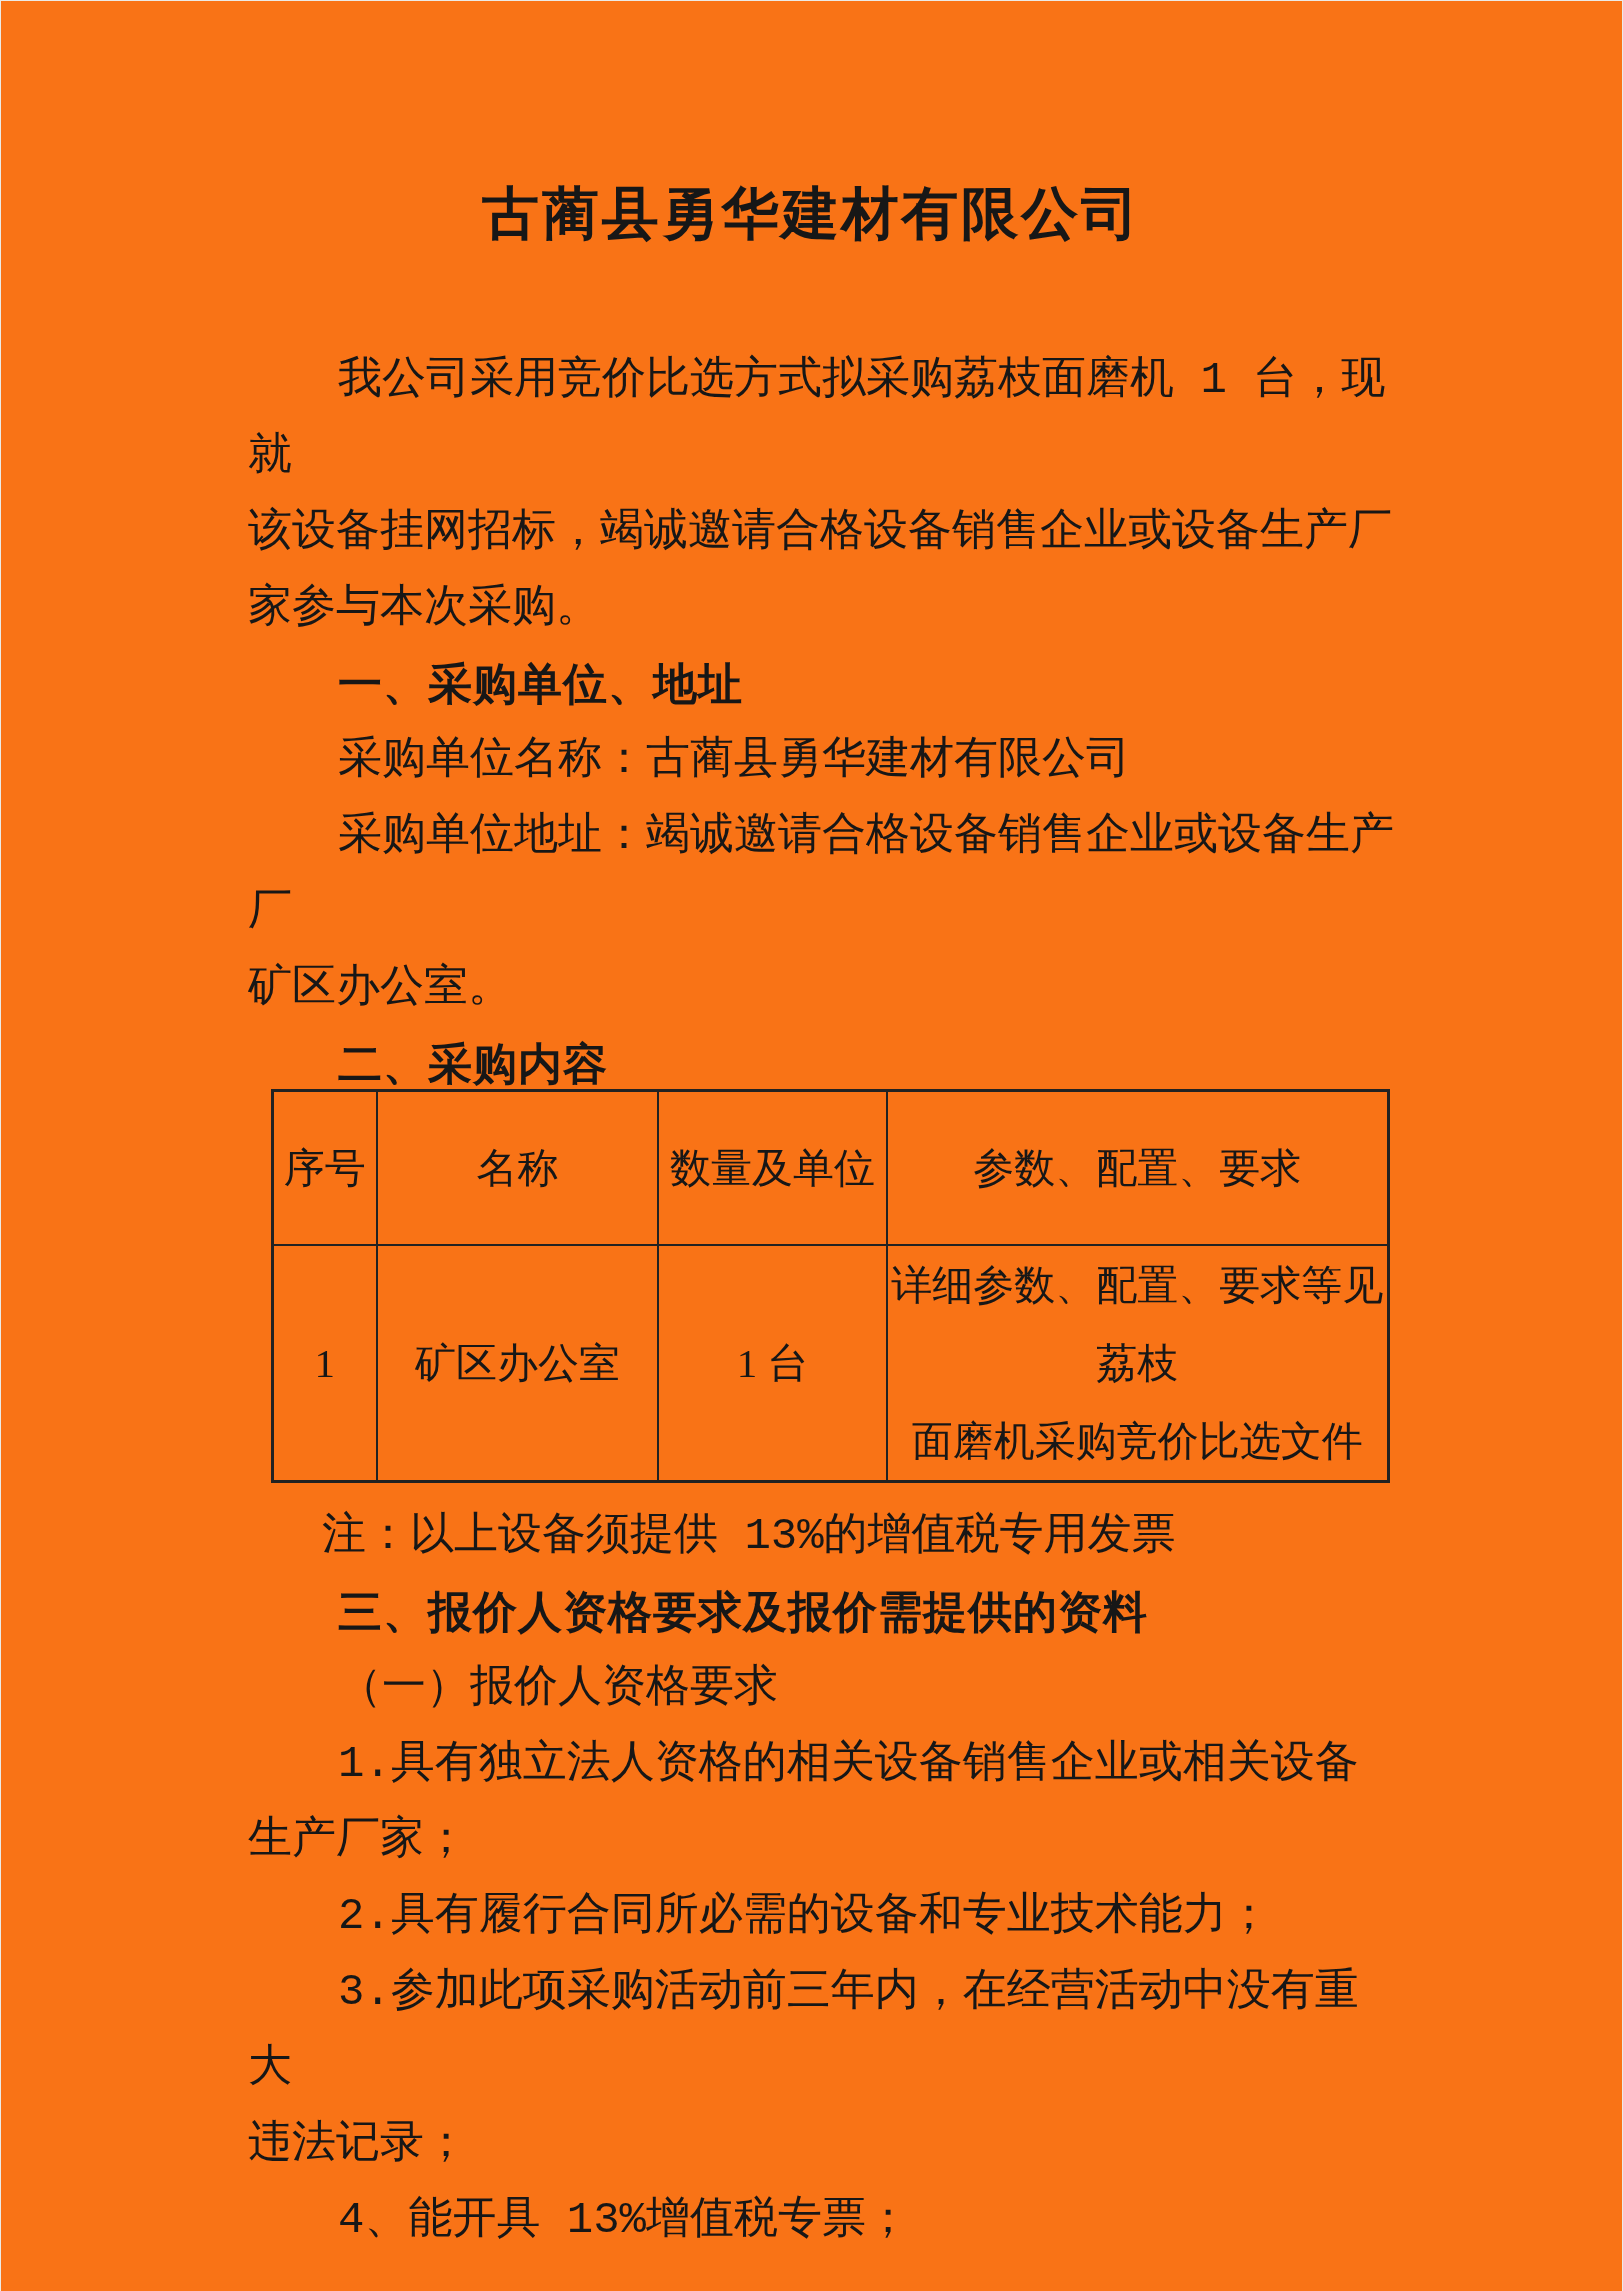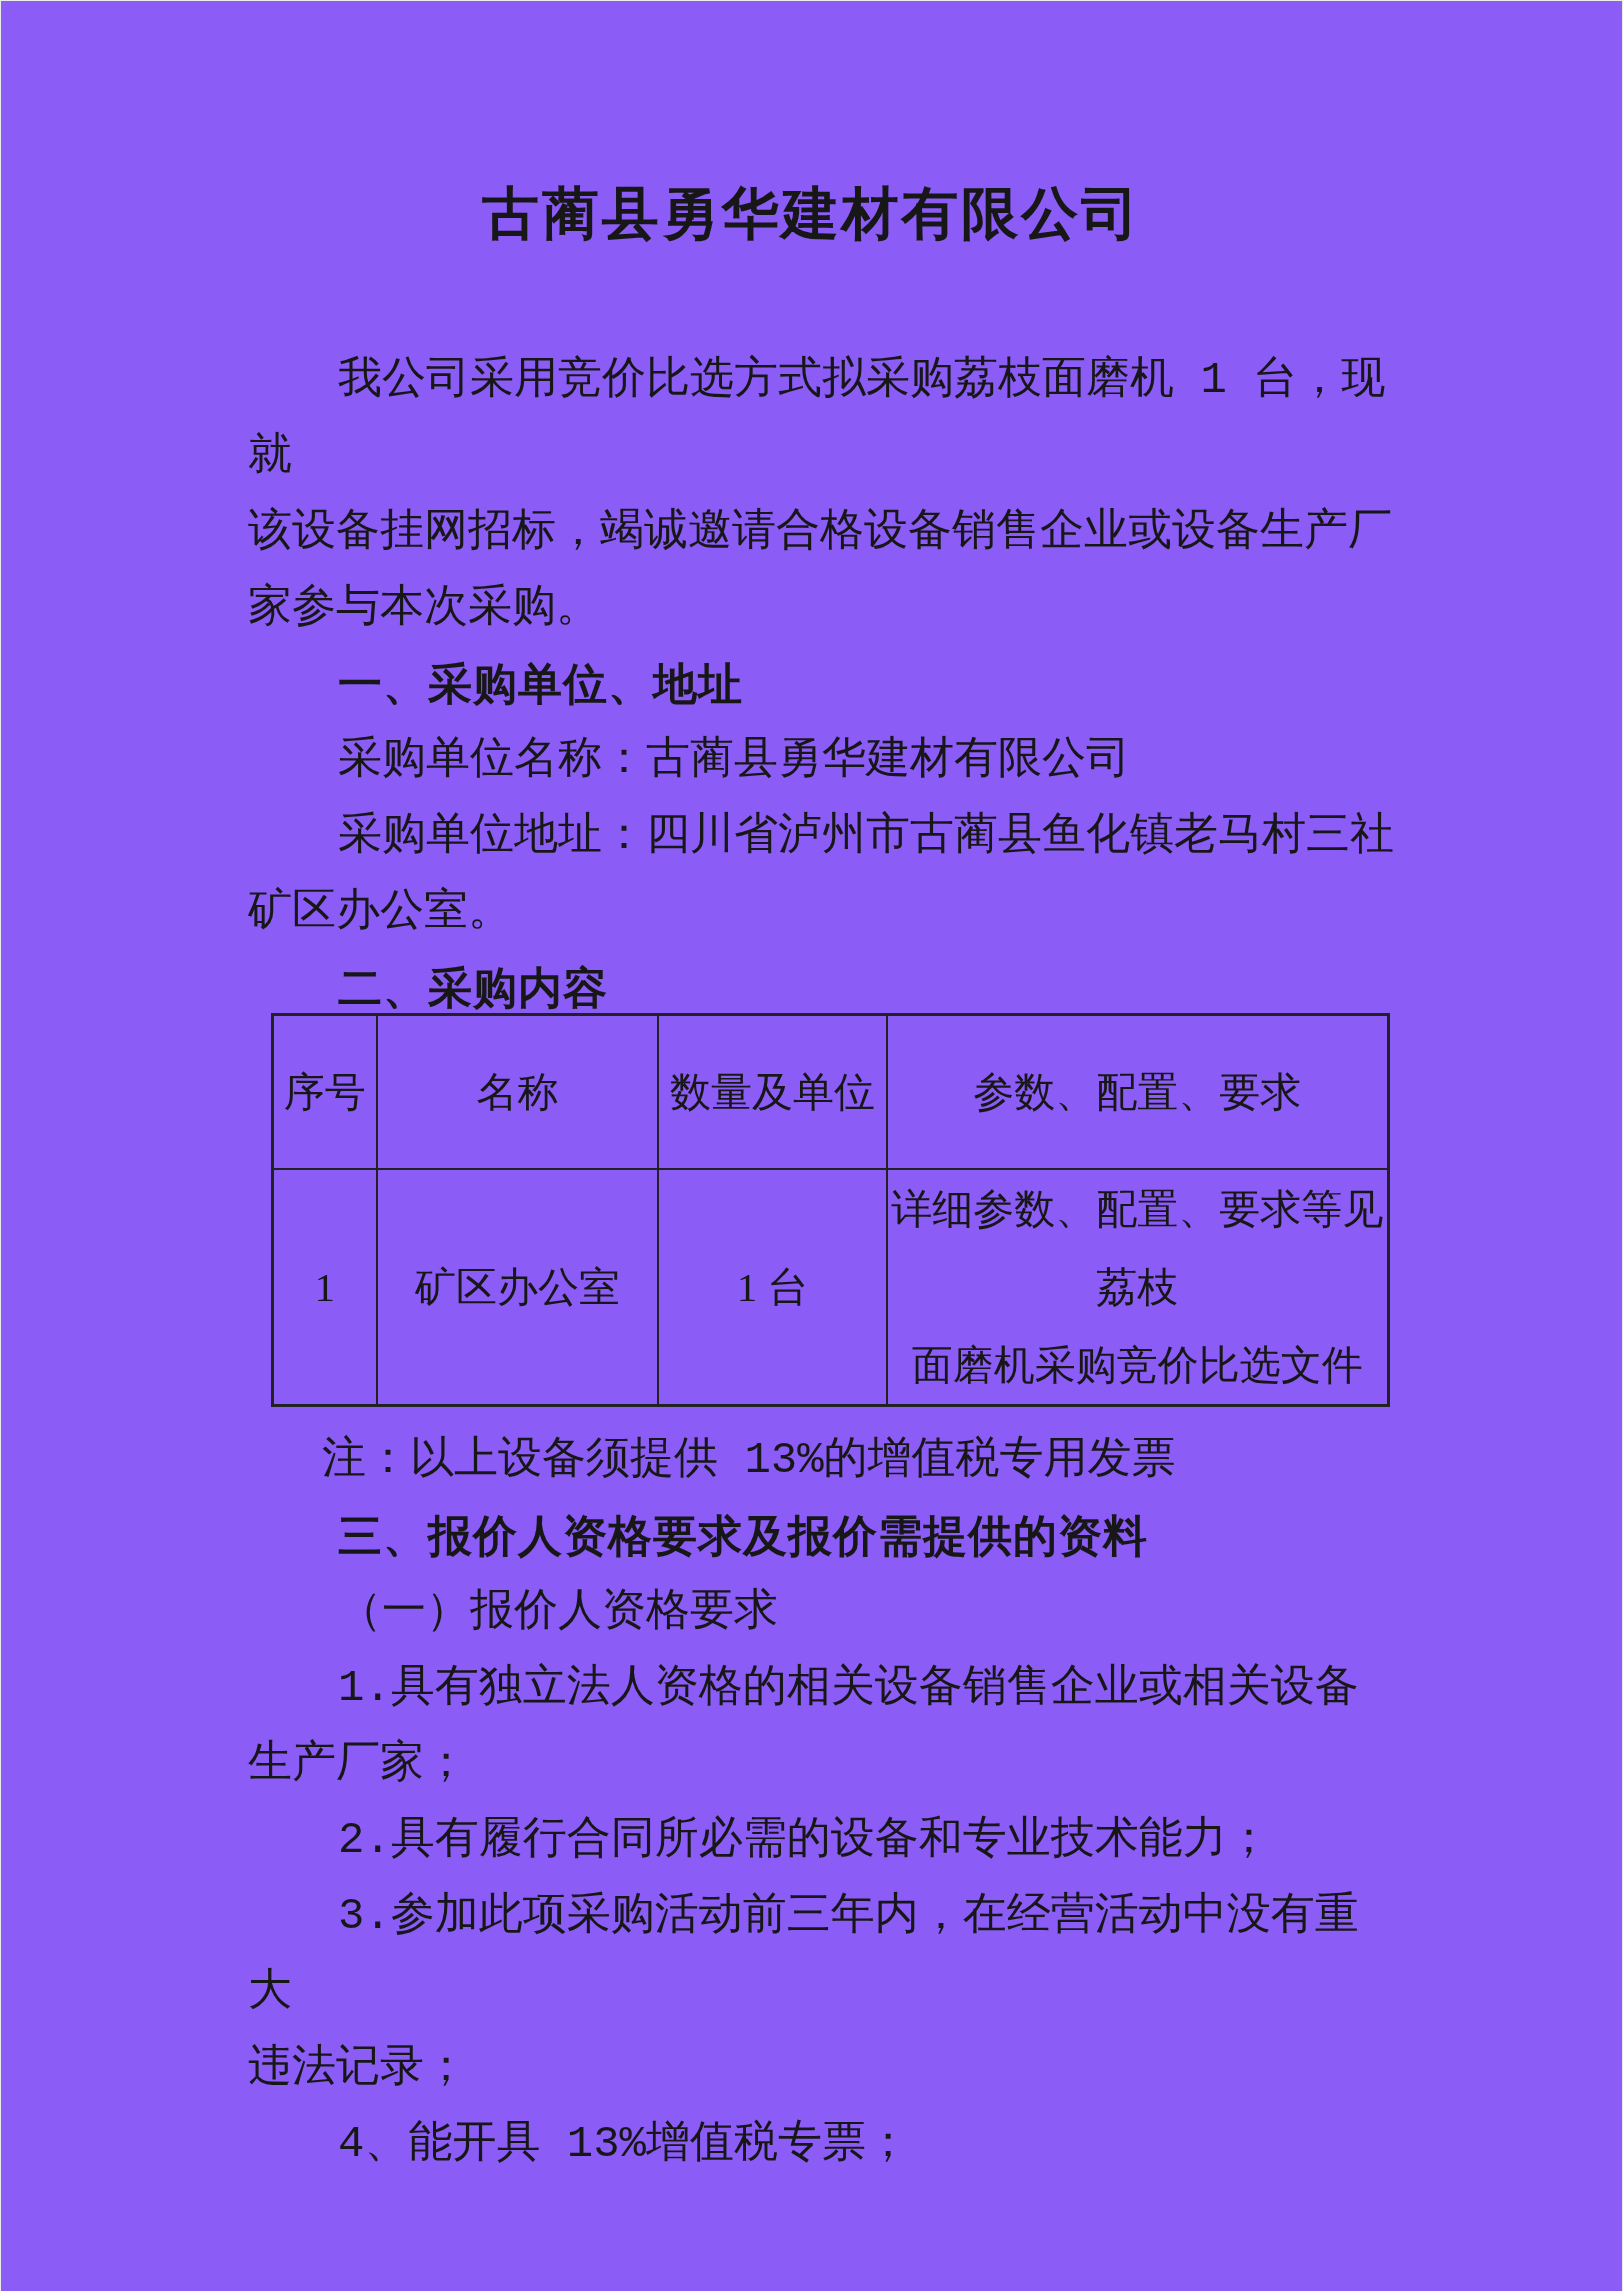--- a/index.html
+++ b/index.html
@@ -1,20 +1,20 @@
 <!DOCTYPE html>
 <html><head>
 <meta charset="utf-8">
 <style>
   html,body{margin:0;padding:0;background:#e8e8e8;}
   .page{
     position:relative;
     width:1623px;height:2292px;
     margin:0 auto;
-    background:#8b5cf6;
+    background:#f97316;
     color:#171717;
     overflow:hidden;
     box-shadow:inset 0 0 0 1px #eceae6;
   }
   .title{
     margin:0;
     padding-top:174px;
     text-align:center;
     font-family:"Liberation Sans","DejaVu Sans",sans-serif;
     font-weight:700;
@@ -72,21 +72,21 @@
   </h1>
 
   <div class="content">
 
     <p class="ln indent">我公司采用竞价比选方式拟采购荔枝面磨机 1 台，现就</p>
     <p class="ln">该设备挂网招标，竭诚邀请合格设备销售企业或设备生产厂</p>
     <p class="ln">家参与本次采购。</p>
 
     <p class="ln indent heading">一、采购单位、地址</p>
     <p class="ln indent">采购单位名称：古蔺县勇华建材有限公司</p>
-    <p class="ln indent">采购单位地址：四川省泸州市古蔺县鱼化镇老马村三社</p>
+    <p class="ln indent">采购单位地址：竭诚邀请合格设备销售企业或设备生产厂</p>
     <p class="ln">矿区办公室。</p>
 
     <p class="ln indent heading">二、采购内容</p>
 
     <table class="ptable">
       <colgroup>
           <col class="c1">
           <col class="c2">
           <col class="c3">
           <col class="c4">

